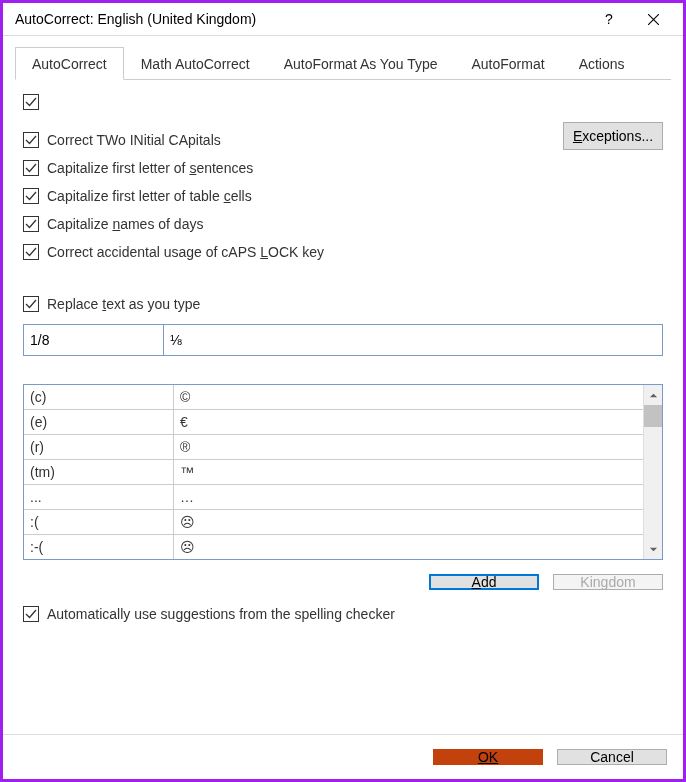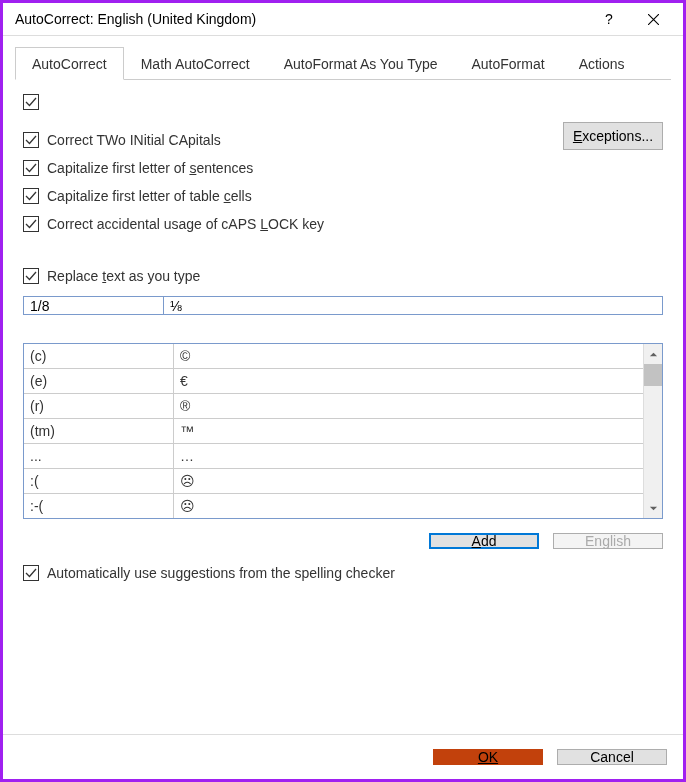--- a/index.html
+++ b/index.html
@@ -56,21 +56,21 @@
   .field-labels .lbl-with { width: 45px; }
   .radio-group { display: flex; align-items: center; gap: 18px; }
   .radio-item { display: flex; align-items: center; gap: 6px; font-size: 14px; color: #aaa; }
   .radio {
     width: 15px; height: 15px; border: 1px solid #bbb; border-radius: 50%;
     display: flex; align-items: center; justify-content: center;
   }
   .radio .dot { width: 7px; height: 7px; background: #bbb; border-radius: 50%; }
   .input-row { display: flex; margin-top: 10px; }
   .input-row input {
-    height: 19px; border: 1px solid #7a9acc; padding: 0 6px; font-size: 14px; outline: none;
+    height: 32px; border: 1px solid #7a9acc; padding: 0 6px; font-size: 14px; outline: none;
   }
   .input-row .inp-replace { width: 140px; border-right: none; }
   .input-row .inp-with { flex: 1; }
   .table-wrap {
     margin-top: 28px; border: 1px solid #7a9acc; height: 176px; display: flex;
   }
   .table-body { flex: 1; overflow: hidden; }
   .table-row {
     display: flex; height: 25px; border-bottom: 1px solid #ccc; font-size: 14px; color: #333;
     align-items: center;
@@ -155,20 +155,28 @@
 
       <div class="checkbox-row">
         <div class="checkbox">
           <svg viewBox="0 0 12 12">
               <path d="M1 6 L4.5 9.5 L11 2" stroke="#333" stroke-width="1.3" fill="none"></path>
             </svg>
         </div>
         <span>Capitalize first letter of table <u>c</u>ells</span>
       </div>
 
+      <div class="checkbox-row">
+        <div class="checkbox">
+          <svg viewBox="0 0 12 12">
+              <path d="M1 6 L4.5 9.5 L11 2" stroke="#333" stroke-width="1.3" fill="none"></path>
+            </svg>
+        </div>
+        <span>Capitalize <u>n</u>ames of days</span>
+      </div>
 
       <div class="checkbox-row">
         <div class="checkbox">
           <svg viewBox="0 0 12 12">
               <path d="M1 6 L4.5 9.5 L11 2" stroke="#333" stroke-width="1.3" fill="none"></path>
             </svg>
         </div>
         <span>Correct accidental usage of cAPS <u>L</u>OCK key</span>
       </div>
 
@@ -232,21 +240,21 @@
                   <path d="M1 3 L5 7 L9 3"></path>
                 </svg>
             </div>
           </div>
         </div>
 
         <div class="btn-row">
           <div class="btn primary">
               <span><u>A</u>dd</span>
             </div>
-          <div class="btn disabled">English</div>
+          <div class="btn disabled">Kingdom</div>
         </div>
 
         <div class="checkbox-row bottom-checkbox">
           <div class="checkbox">
             <svg viewBox="0 0 12 12">
                 <path d="M1 6 L4.5 9.5 L11 2" stroke="#333" stroke-width="1.3" fill="none"></path>
               </svg>
           </div>
           <span>Automatically use suggestions from the spelling checker</span>
         </div>

